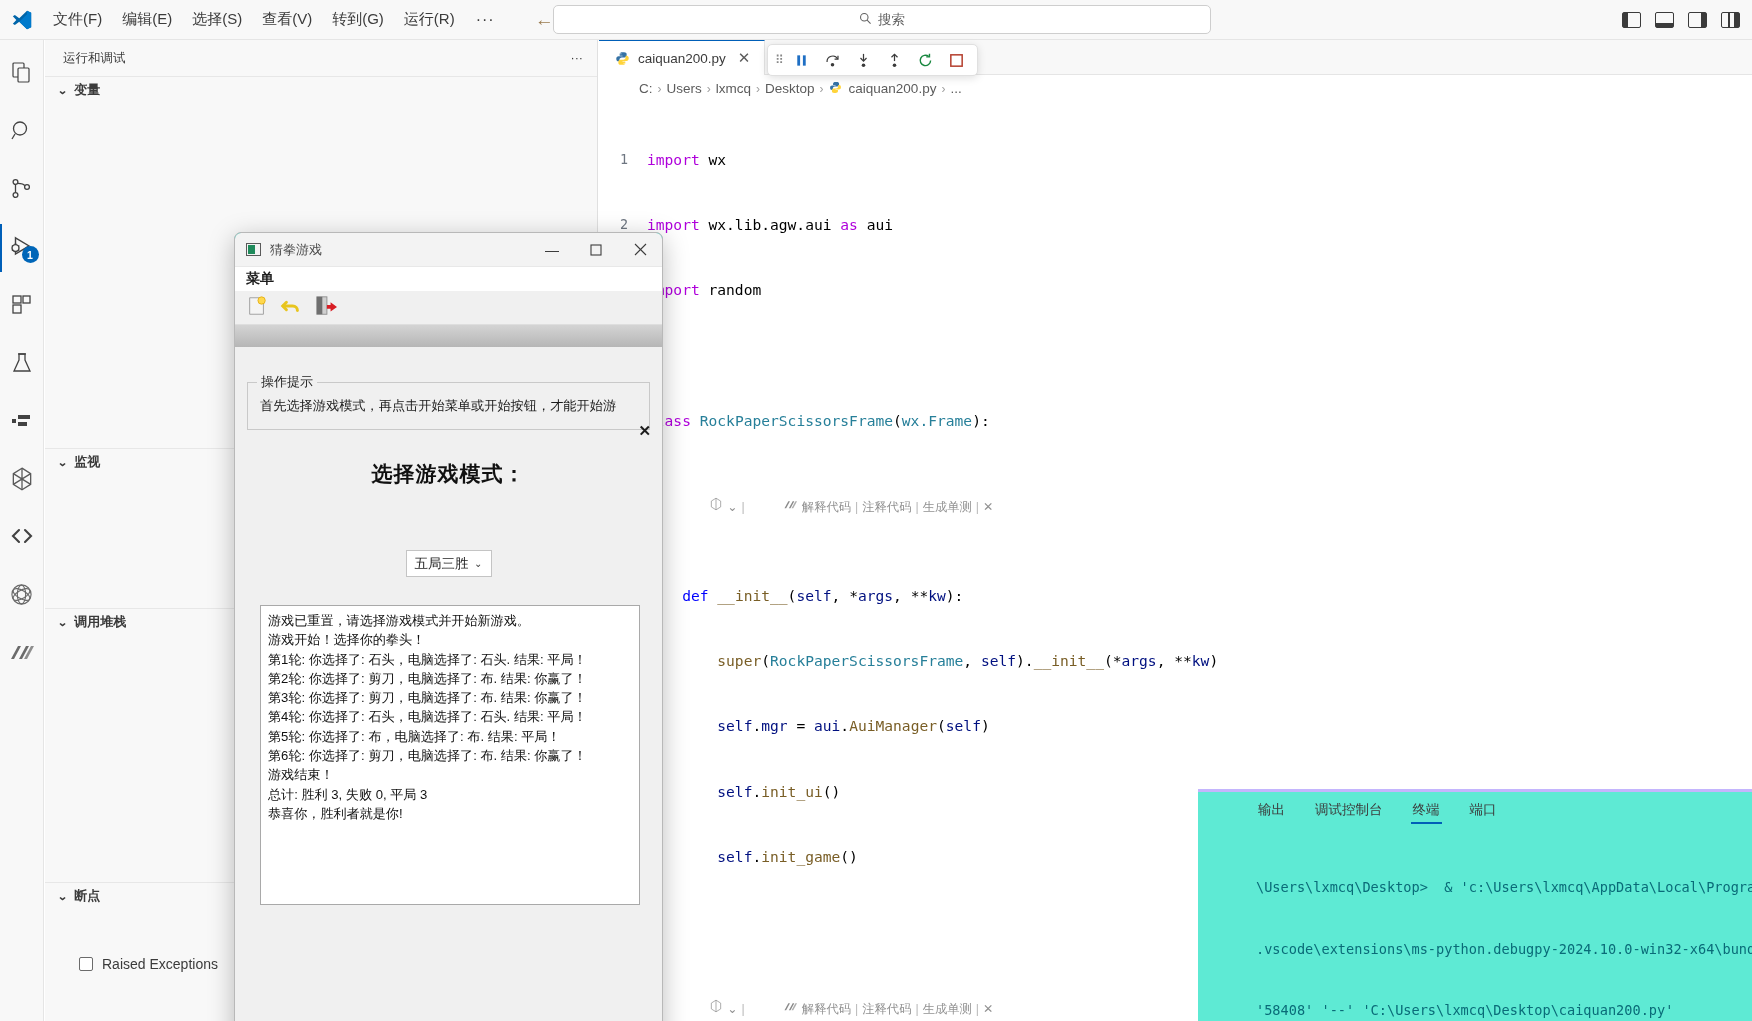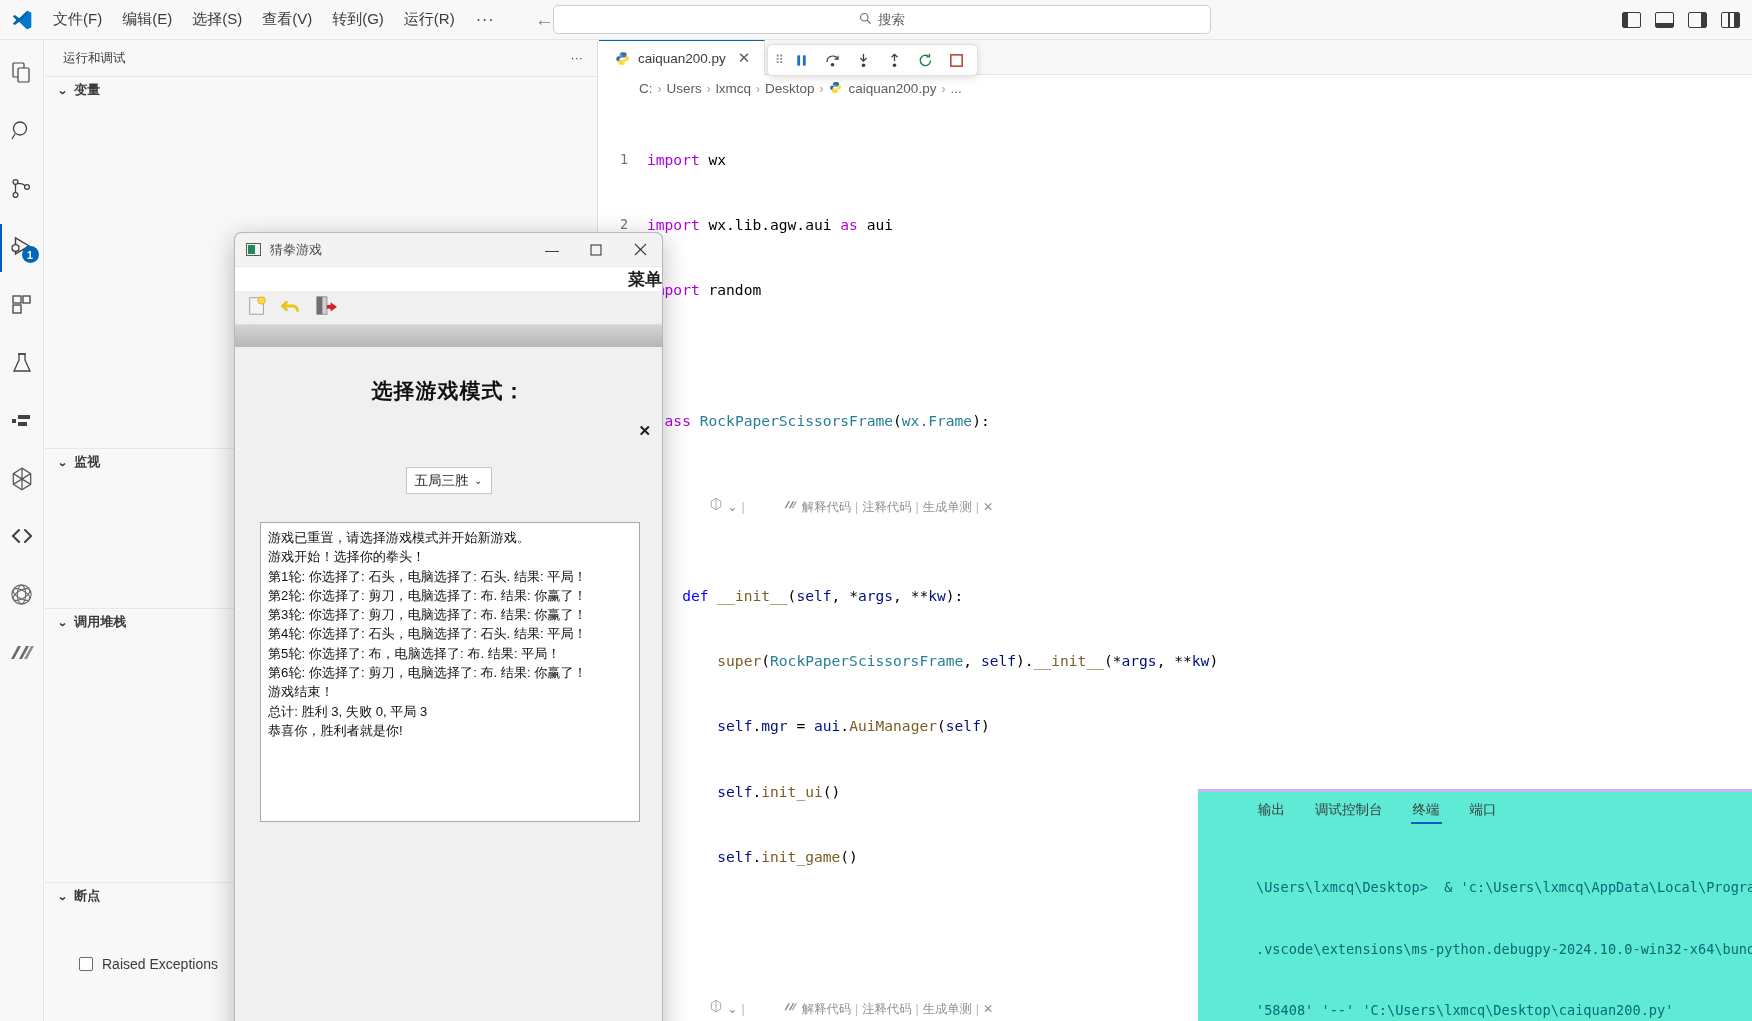--- a/index.html
+++ b/index.html
@@ -175,21 +175,21 @@
   }
   .gw-title {
     height:34px; background:#f3f3f3; display:flex; align-items:center;
     padding-left:11px; gap:9px; font-size:13px; color:#4a4a4a;
     border-bottom:1px solid #e8e8e8;
   }
   .gw-appicon { width:15px; height:13px; border:1.6px solid #5a5a5a; display:flex; align-items:center; padding-left:1px;}
   .gw-appicon i { display:block; width:7px; height:9px; background:#1f8a5b;}
   .gw-ctrls { margin-left:auto; display:flex; align-items:center; }
   .gw-ctrl { width:44px; height:34px; display:flex; align-items:center; justify-content:center; color:#3c3c3c; font-size:14px;}
-  .gw-menubar { height:24px; background:#fff; display:flex; align-items:center; padding-left:11px; font-size:17px; color:#1c1c1c; font-weight:600;justify-content:flex-end;}
+  .gw-menubar { height:24px; background:#fff; display:flex; align-items:center; padding-left:11px; font-size:14px; color:#1c1c1c; font-weight:600;}
   .gw-toolbar { height:34px; background:#f0f0f0; display:flex; align-items:center; gap:12px; padding-left:11px; border-bottom:1px solid #dedede;}
   .gw-inner {
     position:absolute; left:0; right:0; top:92px; bottom:0;
     background:#f0f0f0;
   }
   .gw-aui-bar {
     height:22px; background:linear-gradient(#d4d4d4,#b6b6b6);
     display:flex; align-items:center; justify-content:flex-end;
     padding-right:8px; font-size:13px; color:#2b2b2b;
   }
@@ -676,20 +676,24 @@
     </span>
   </div>
 
   <div class="gw-inner">
     <div class="gw-aui-bar">
       
     </div>
     <span class="gw-close-x">✕</span>
 
     <div class="gw-panel">
+      <div class="groupbox">
+        <span class="groupbox-label">操作提示</span>
+        <div class="gb-text">首先选择游戏模式，再点击开始菜单或开始按钮，才能开始游</div>
+      </div>
 
       <div class="mode-title">选择游戏模式：</div>
 
       <div class="mode-select-wrap">
         <div class="mode-select">
           <span>五局三胜</span>
           <span class="sel-chev">⌄</span>
         </div>
       </div>
 

